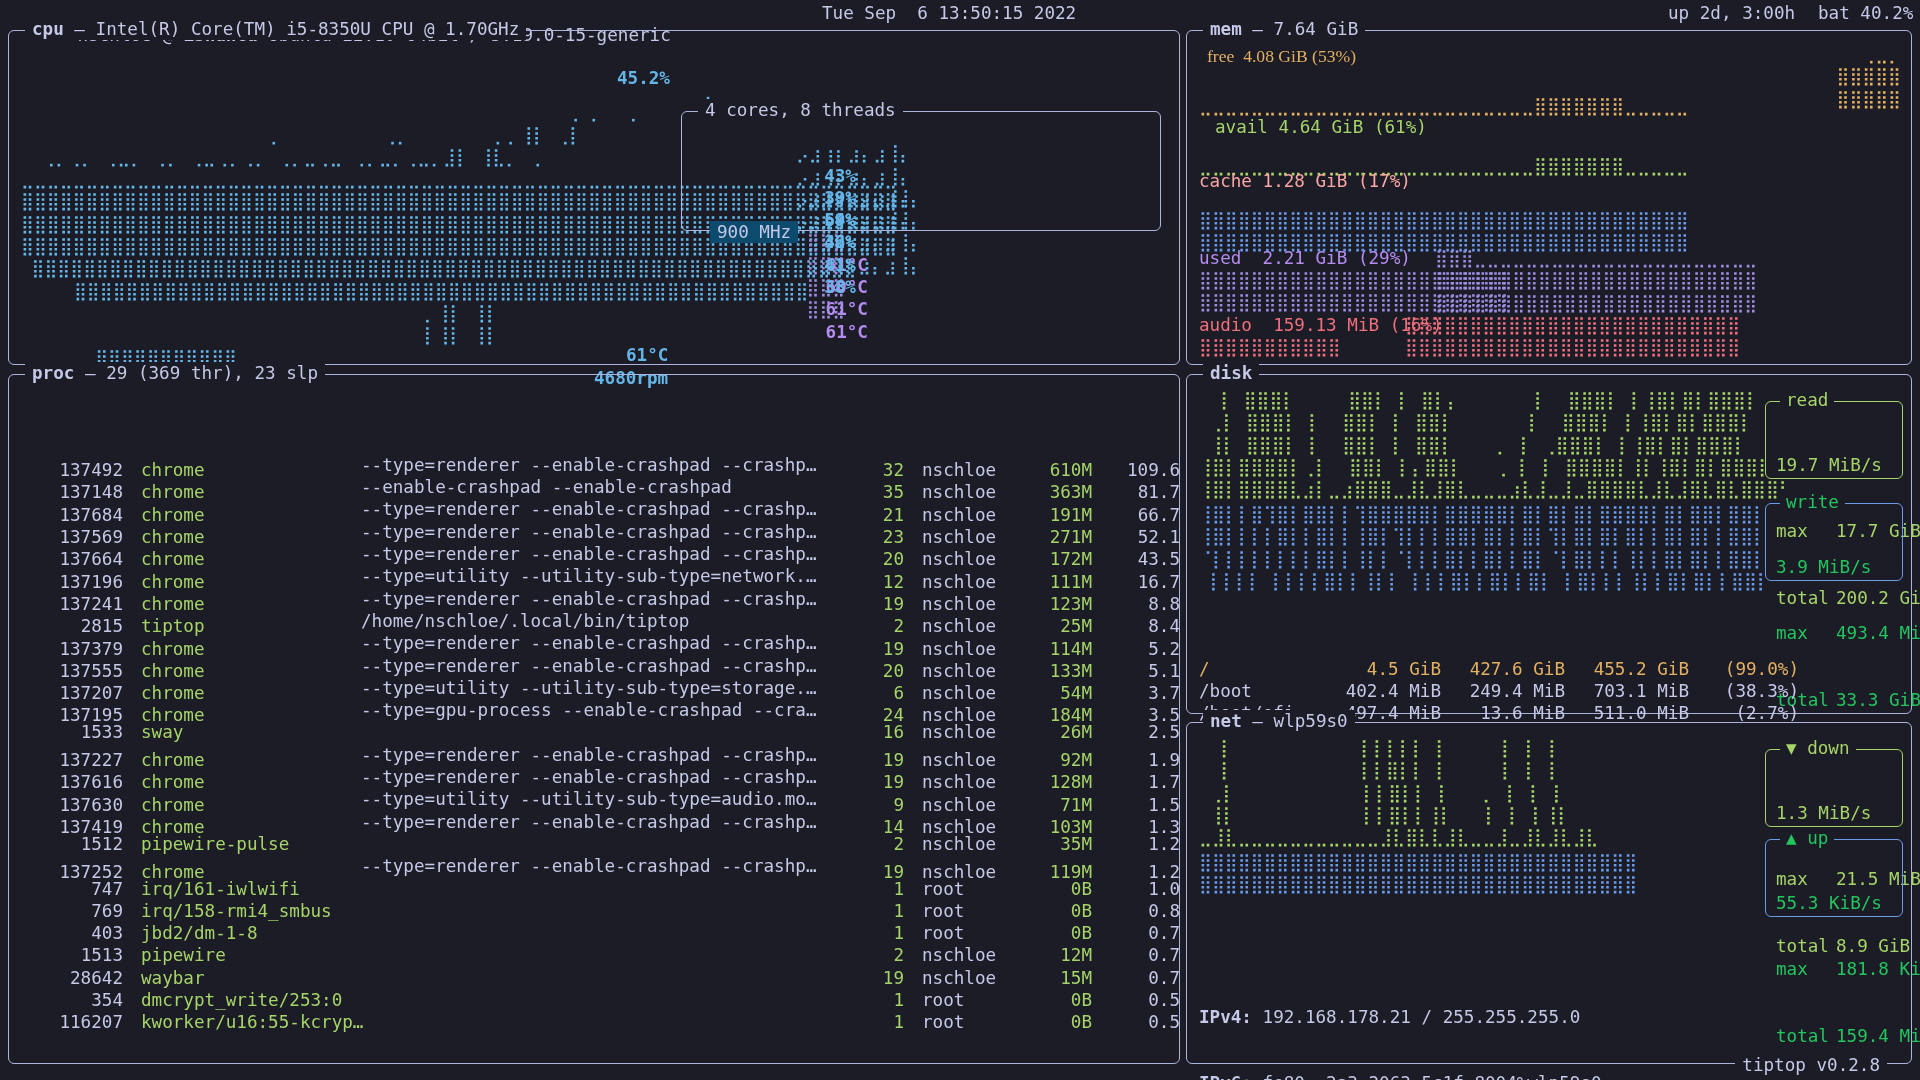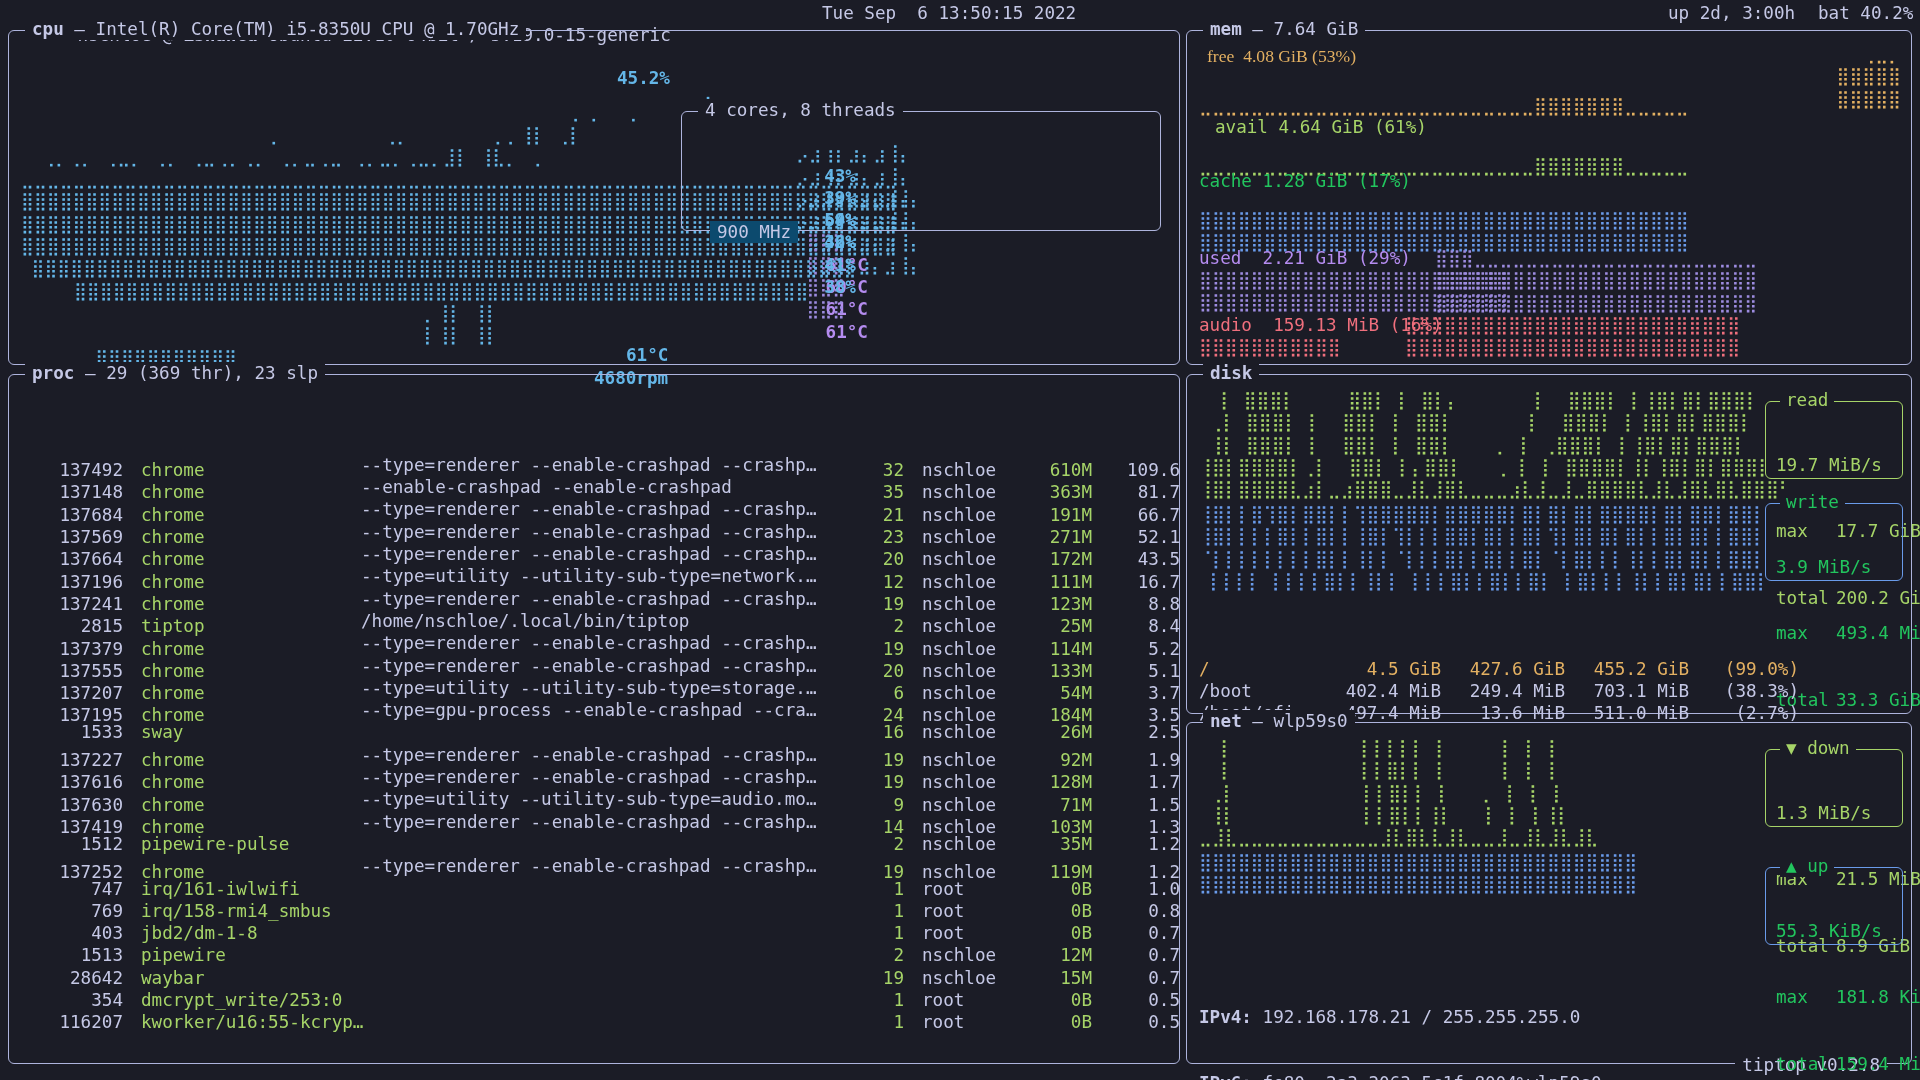--- a/index.html
+++ b/index.html
@@ -66,21 +66,21 @@
   .art.cyan   { color: #64b6e8; }
   .art.green  { color: #a6d468; }
   .art.blue   { color: #6a9bea; }
   .art.purple { color: #9d8ce0; }
   .art.red    { color: #ef6f7d; }
   .art.orange { color: #e3b062; }
 
   .label { position: absolute; white-space: pre; }
   .c-cyan   { color: #64b6e8; }
   .c-green  { color: #a6d468; }
-  .c-blue   { color: #22c55e; }
+  .c-blue   { color: #fca5a5; }
   .c-purple { color: #b58cf0; }
   .c-red    { color: #ef6f7d; }
   .c-orange { color: #e3b062; }
   .bold     { font-weight: bold; }
 
   
   .proc-table { position: absolute; white-space: pre; }
   .proc-row { height: 22.3px; white-space: pre; }
   .col-pid     { display:inline-block; width: 96px;  text-align: right; }
   .col-gap1    { display:inline-block; width: 18px; }
@@ -304,21 +304,21 @@
 
     <div class="mini-box green" style="left:578px; top:26px; width:138px; height:78px;">
       <span class="mini-title">▼ down</span>
       <span class="mini-lines">
         <span style="display:block;">1.3 MiB/s</span>
         <span style="display:block;"><span style="display:inline-block;width:60px;">max</span><span>21.5 MiB/s</span></span>
         <span style="display:block;"><span style="display:inline-block;width:60px;">total</span><span>8.9 GiB</span></span>
       </span>
     </div>
 
-    <div class="mini-box blue" style="left:578px; top:144px; width:138px; height:78px;">
+    <div class="mini-box blue" style="left:578px; top:116px; width:138px; height:78px;">
       <span class="mini-title">▲ up</span>
       <span class="mini-lines">
         <span style="display:block;">55.3 KiB/s</span>
         <span style="display:block;"><span style="display:inline-block;width:60px;">max</span><span>181.8 KiB…</span></span>
         <span style="display:block;"><span style="display:inline-block;width:60px;">total</span><span>159.4 MiB</span></span>
       </span>
     </div>
 
     <div class="ip-block" style="left:12px; top:238px;">
       <div><span class="ipk">IPv4:</span><span> 192.168.178.21 / 255.255.255.0</span></div>

